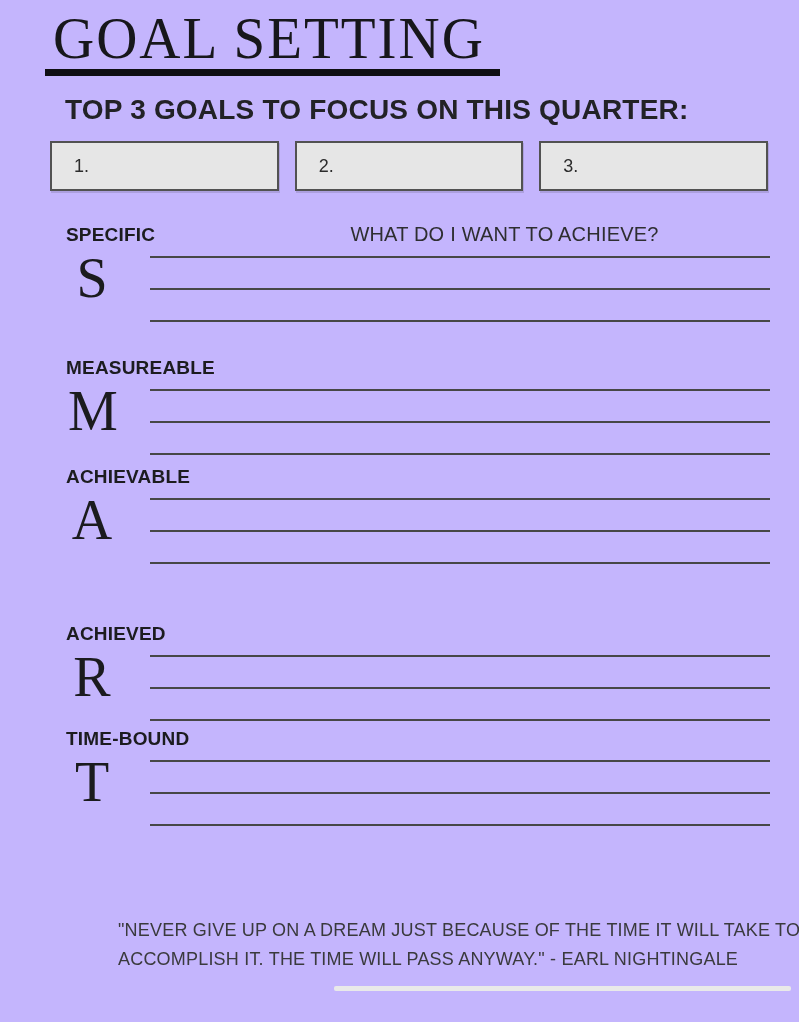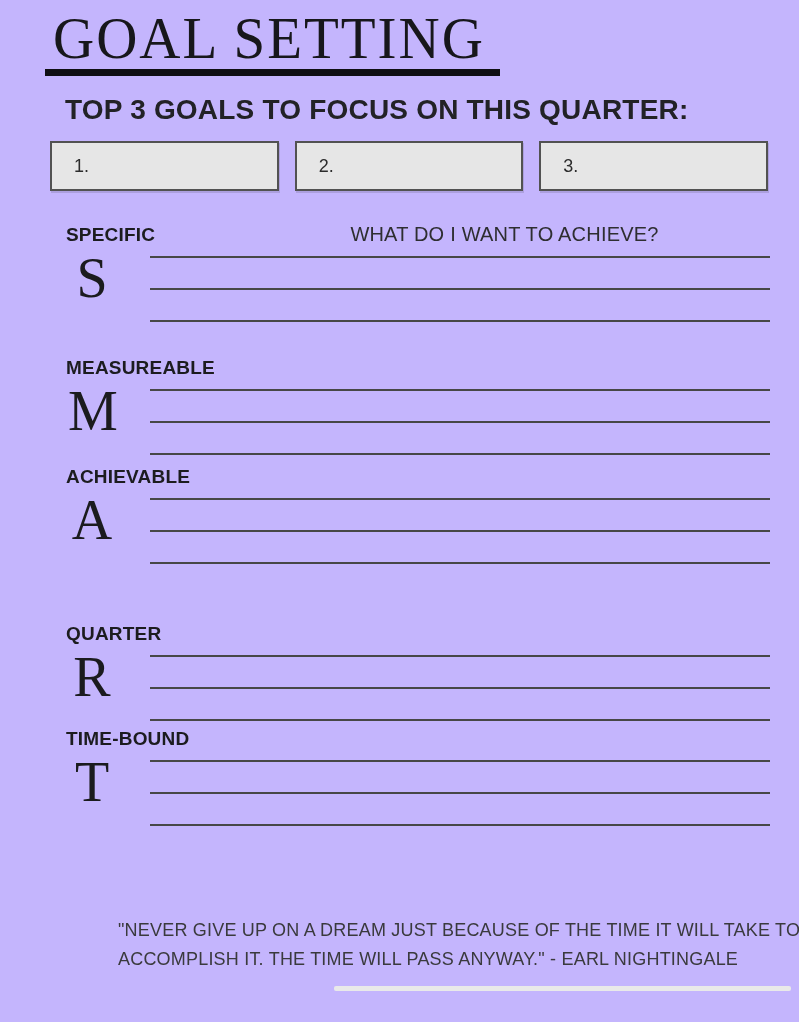--- a/index.html
+++ b/index.html
@@ -133,21 +133,21 @@
     <span class="sec-label">ACHIEVABLE</span>
     <span class="sec-letter">A</span>
     <div class="sec-lines">
           <div class="write-line first"></div>
           <div class="write-line"></div>
           <div class="write-line"></div>
         </div>
   </div>
 
   <div class="section s3">
-    <span class="sec-label">QUARTER</span>
+    <span class="sec-label">ACHIEVED</span>
     <span class="sec-letter">R</span>
     <div class="sec-lines">
           <div class="write-line first"></div>
           <div class="write-line"></div>
           <div class="write-line"></div>
         </div>
   </div>
 
   <div class="section s4">
     <span class="sec-label">TIME-BOUND</span>

